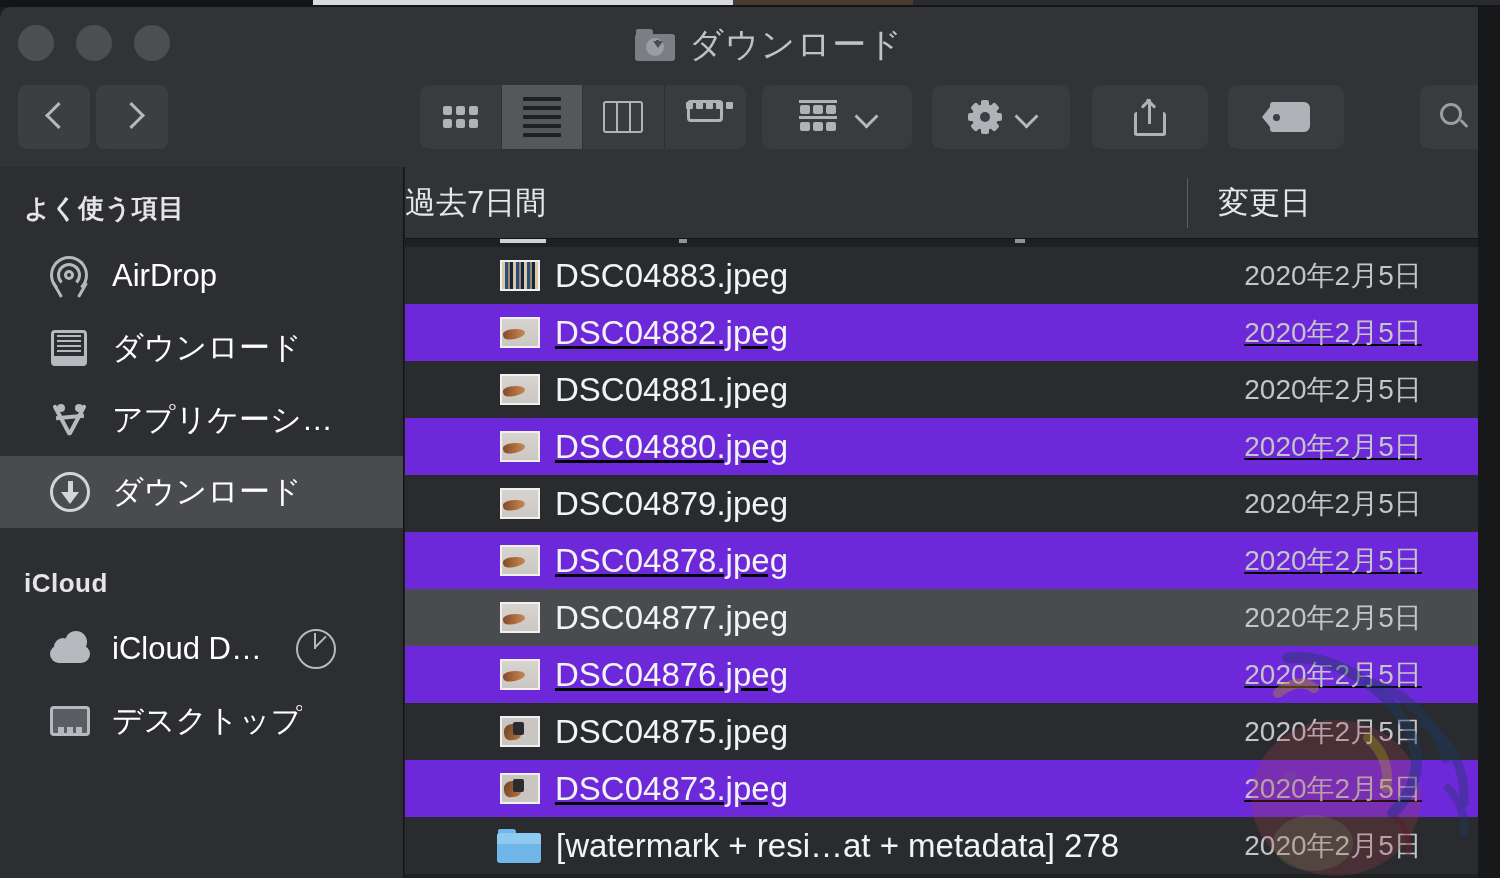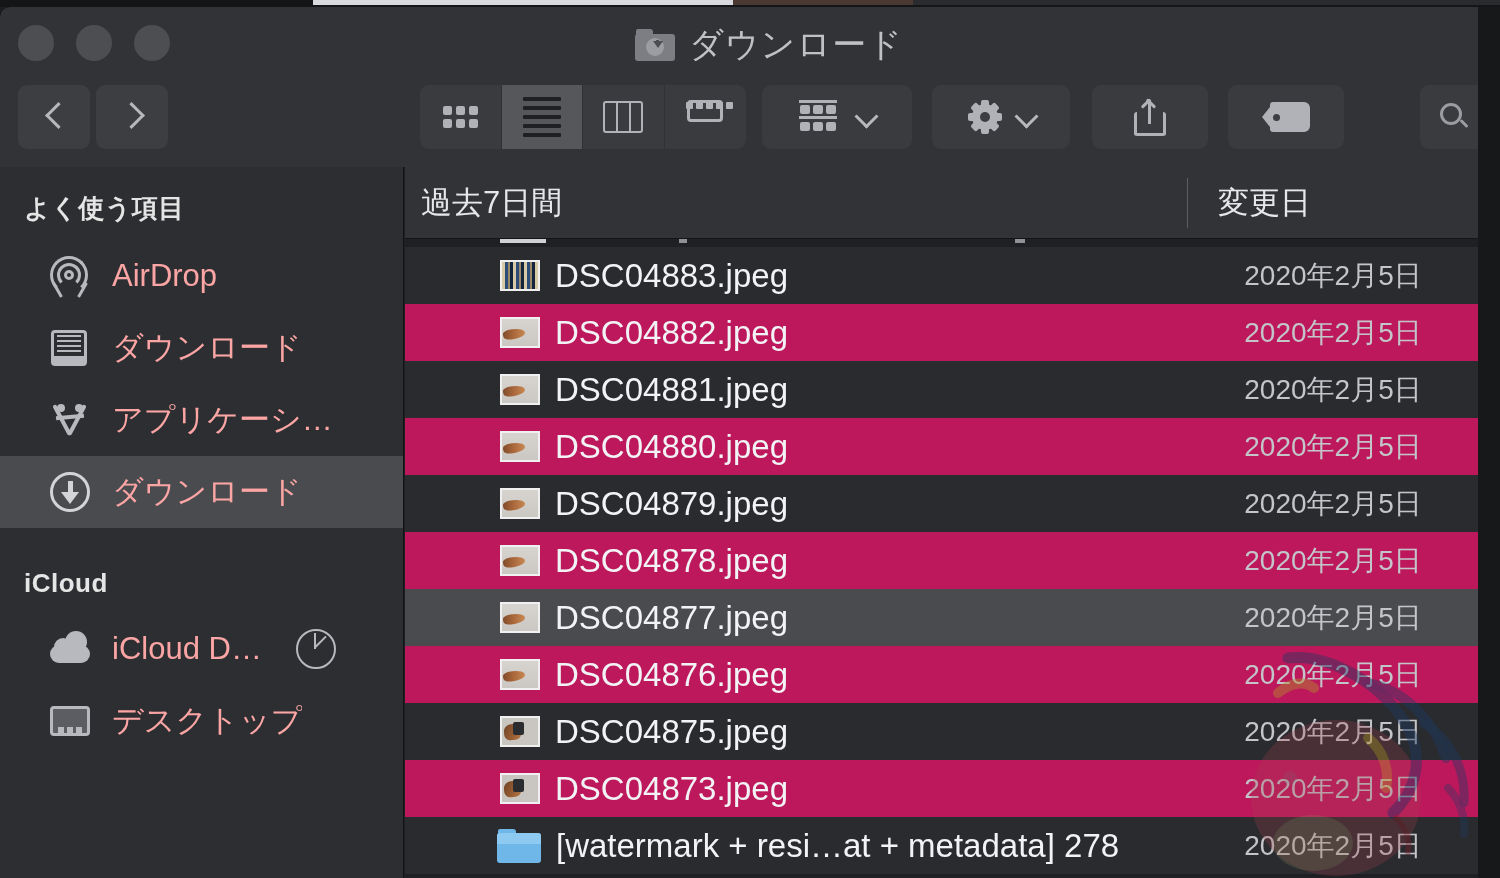--- a/index.html
+++ b/index.html
@@ -237,21 +237,21 @@
     background: #2d2e31;
     border-right: 1px solid #121315;
     overflow: hidden;
   }
   .sb-header {
     font-size: 26px; color: #e5e5e5; font-weight: 700;
     padding: 24px 0 14px 24px; letter-spacing: 0.5px;
   }
   .sb-item {
     height: 72px; display: flex; align-items: center; gap: 20px;
-    padding-left: 48px; color: #fca5a5; font-size: 31px;
+    padding-left: 48px; color: #ffffff; font-size: 31px;
     white-space: nowrap;
   }
   .sb-item.selected { background: #4a4b4f; }
   .sb-label { overflow: hidden; }
   .sb-icon { width: 44px; height: 44px; flex: none; position: relative; }
 
   
   .ic-airdrop .c1, .ic-airdrop .c2, .ic-airdrop .c3 {
     position: absolute; border: 3px solid #b7b9be; border-radius: 50%;
     border-bottom-color: transparent;
@@ -358,42 +358,42 @@
     position: absolute; top: 160px; left: 405px;
     width: 1073px; height: 711px;
     background: #1f2023; overflow: hidden;
   }
   #list-header {
     position: relative; height: 72px; background: #323336;
     display: flex; align-items: center;
     border-bottom: 1px solid #141516;
   }
   .col-name {
-    flex: 1; padding-left: 16px; color: #e6e7ea; font-size: 31px;
+    flex: 1; color: #e6e7ea; font-size: 31px;
     font-weight: 400;
   }
   .col-divider { width: 1px; height: 50px; background: #5c5e62; }
   .col-date {
     width: 290px; padding-left: 30px; color: #e6e7ea; font-size: 31px;
   }
 
   #rows { position: relative; }
   
   #clipped-row {
     height: 8px; background: #1f2023; position: relative; overflow: hidden;
   }
   #clipped-row .tline { position: absolute; top: 0; left: 95px; width: 46px; height: 4px; background: #cfd1d5; }
   #clipped-row .d1 { position: absolute; top: 0; left: 274px; width: 8px; height: 4px; background: #8f9196; }
   #clipped-row .d2 { position: absolute; top: 0; left: 610px; width: 10px; height: 4px; background: #8f9196; }
 
   .row {
     height: 57px; display: flex; align-items: center; position: relative;
   }
   .row.odd  { background: #2a2b2f; }
-  .row.even { background: #be185d; }
+  .row.even { background: #6d28d9; text-decoration: underline; }
   .row.selected { background: #4a4b4f; }
 
   .thumb {
     width: 40px; height: 31px; margin-left: 95px; flex: none;
     border: 2px solid #f0f0f0; background: #c9c5c0;
     position: relative; overflow: hidden;
   }
   .thumb.hand { background: linear-gradient(180deg,#d7d3ce 0%,#cbc7c2 100%); }
   .thumb.hand::after {
     content: ""; position: absolute; top: 38%; left: 4%; width: 62%; height: 36%;

